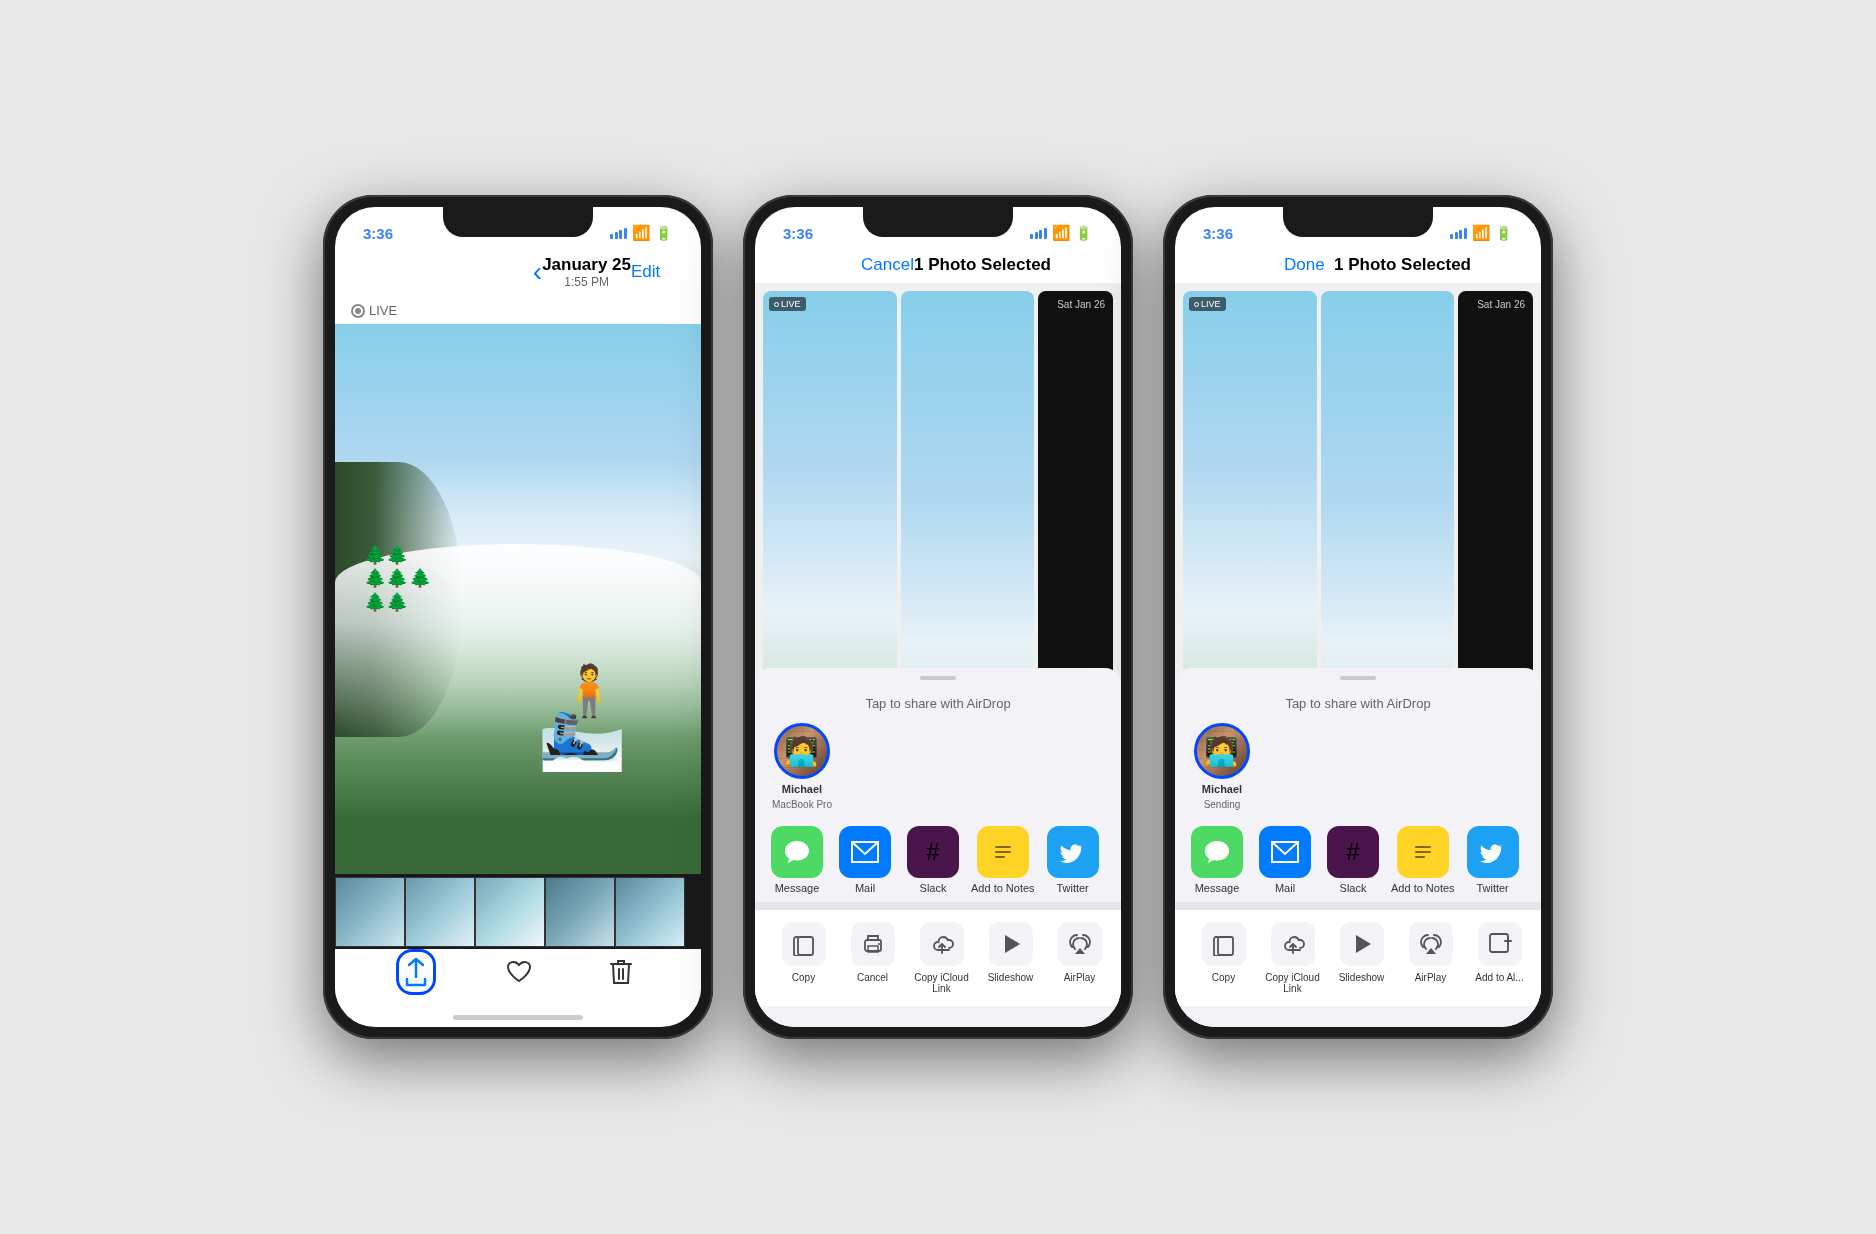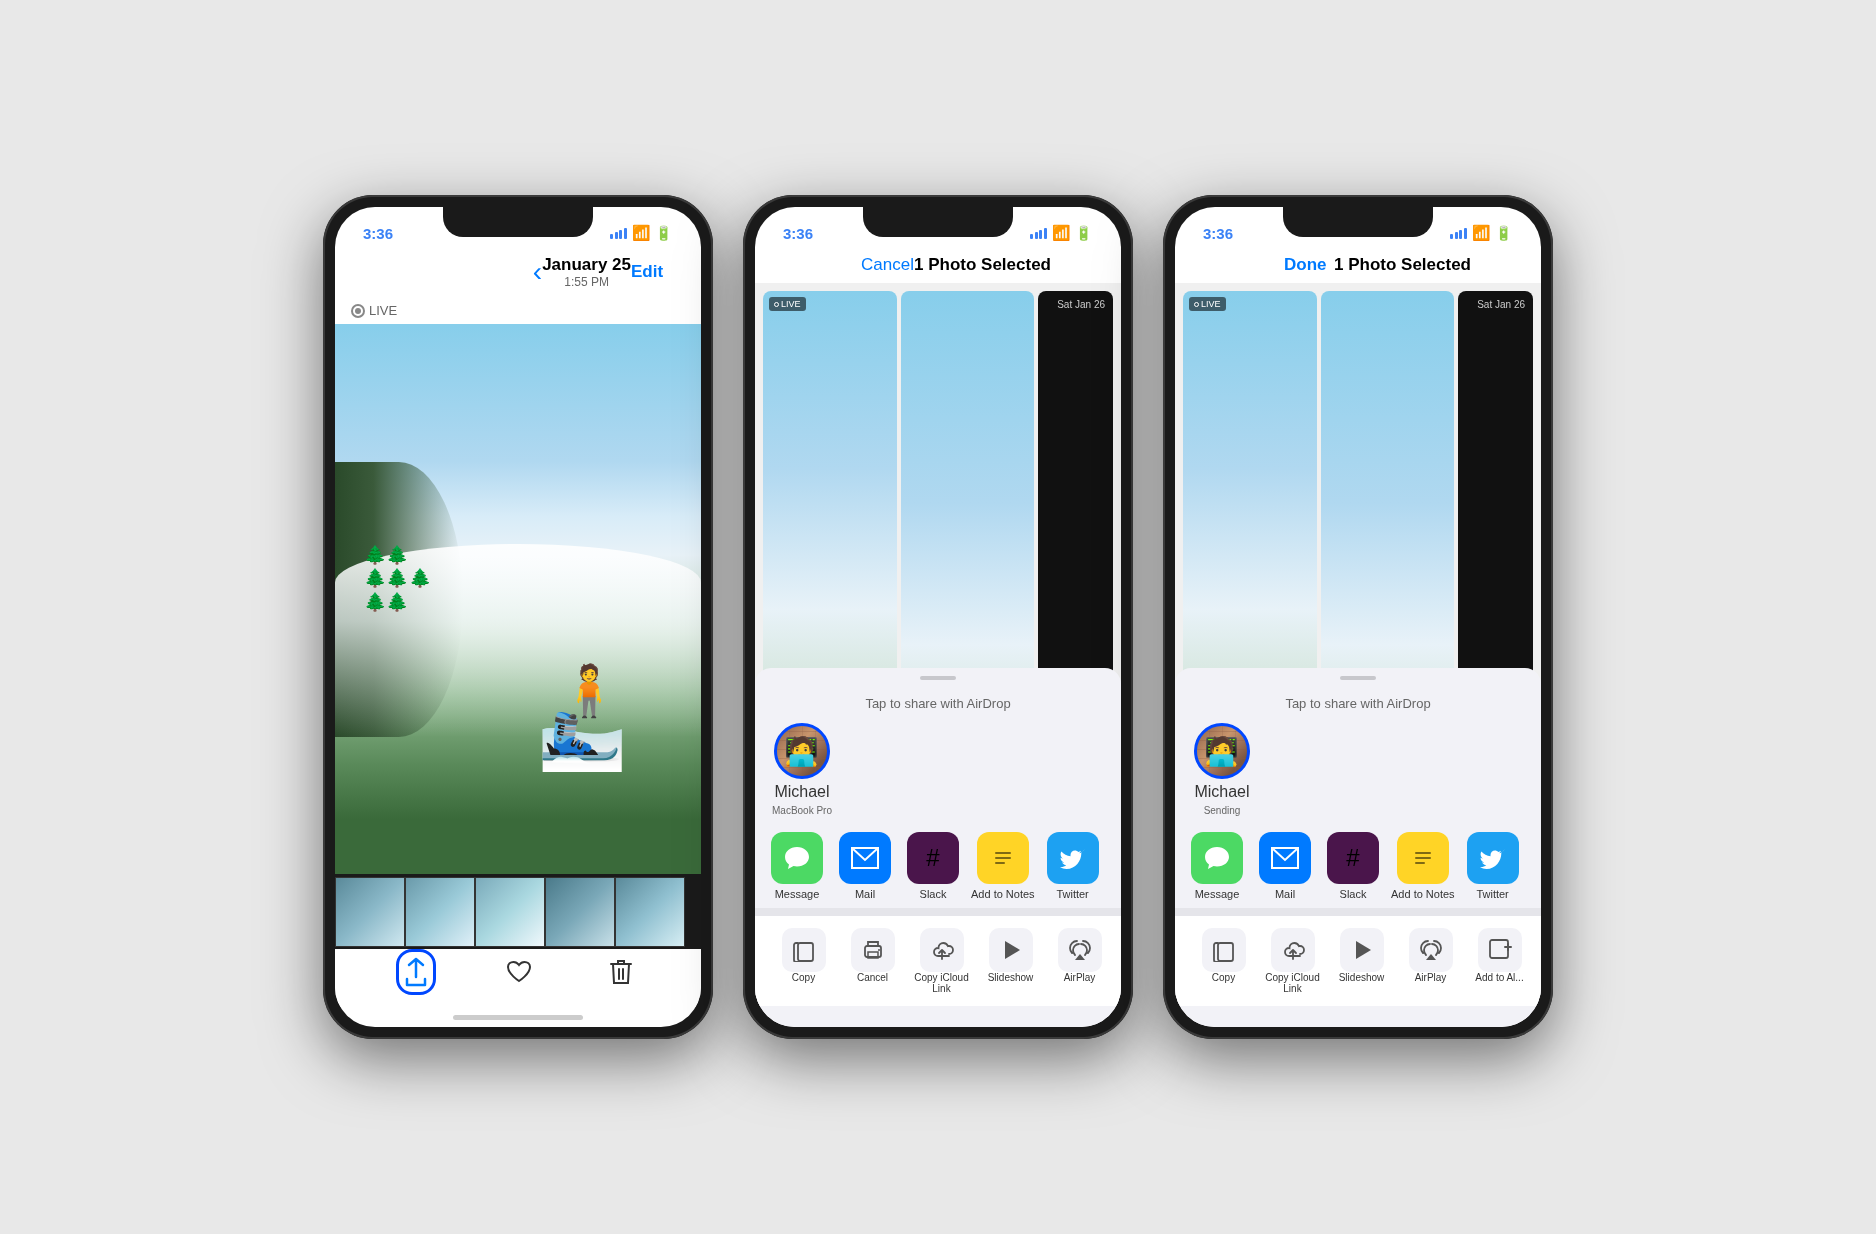--- a/index.html
+++ b/index.html
@@ -86,21 +86,21 @@
       text-align: center;
     }
     .nav-title-main { font-size: 17px; font-weight: 600; }
     .nav-title-sub { font-size: 12px; color: #666; }
     .nav-btn {
       font-size: 17px;
       color: #007AFF;
       font-weight: 400;
       min-width: 50px;
     }
-    .nav-btn.bold { font-weight: 700; }
+    .nav-btn.bold { font-weight: 400; }
     .nav-back {
       display: flex;
       align-items: center;
       color: #007AFF;
       font-size: 17px;
     }
     .chevron-left::before { content: '‹'; font-size: 28px; font-weight: 300; }
     
     .live-badge {
       display: flex;
@@ -234,21 +234,21 @@
         0deg,
         transparent 0px, transparent 8px,
         rgba(139,90,68,0.3) 8px, rgba(139,90,68,0.3) 9px
       ),
       repeating-linear-gradient(
         90deg,
         transparent 0px, transparent 12px,
         rgba(139,90,68,0.2) 12px, rgba(139,90,68,0.2) 13px
       );
     }
-    .contact-name { font-size: 16px; text-align: center; color: #333; }
+    .contact-name { font-size: 11px; text-align: center; color: #333; font-weight: bold; }
     .contact-sub { font-size: 10px; color: #666; text-align: center; }
     
     .app-icons-row {
       display: flex;
       gap: 8px;
       padding: 8px 12px;
       overflow: hidden;
     }
     .app-icon-item {
       display: flex;
@@ -283,21 +283,21 @@
       background: #fff;
       display: flex;
       padding: 0 16px;
       gap: 4px;
       margin-bottom: 1px;
     }
     .action-item {
       display: flex;
       flex-direction: column;
       align-items: center;
-      gap: 0;
+      gap: 6px;
       padding: 12px 0;
       min-width: 65px;
       flex: 1;
     }
     .action-icon {
       width: 44px;
       height: 44px;
       border-radius: 10px;
       background: #f2f2f7;
       display: flex;

